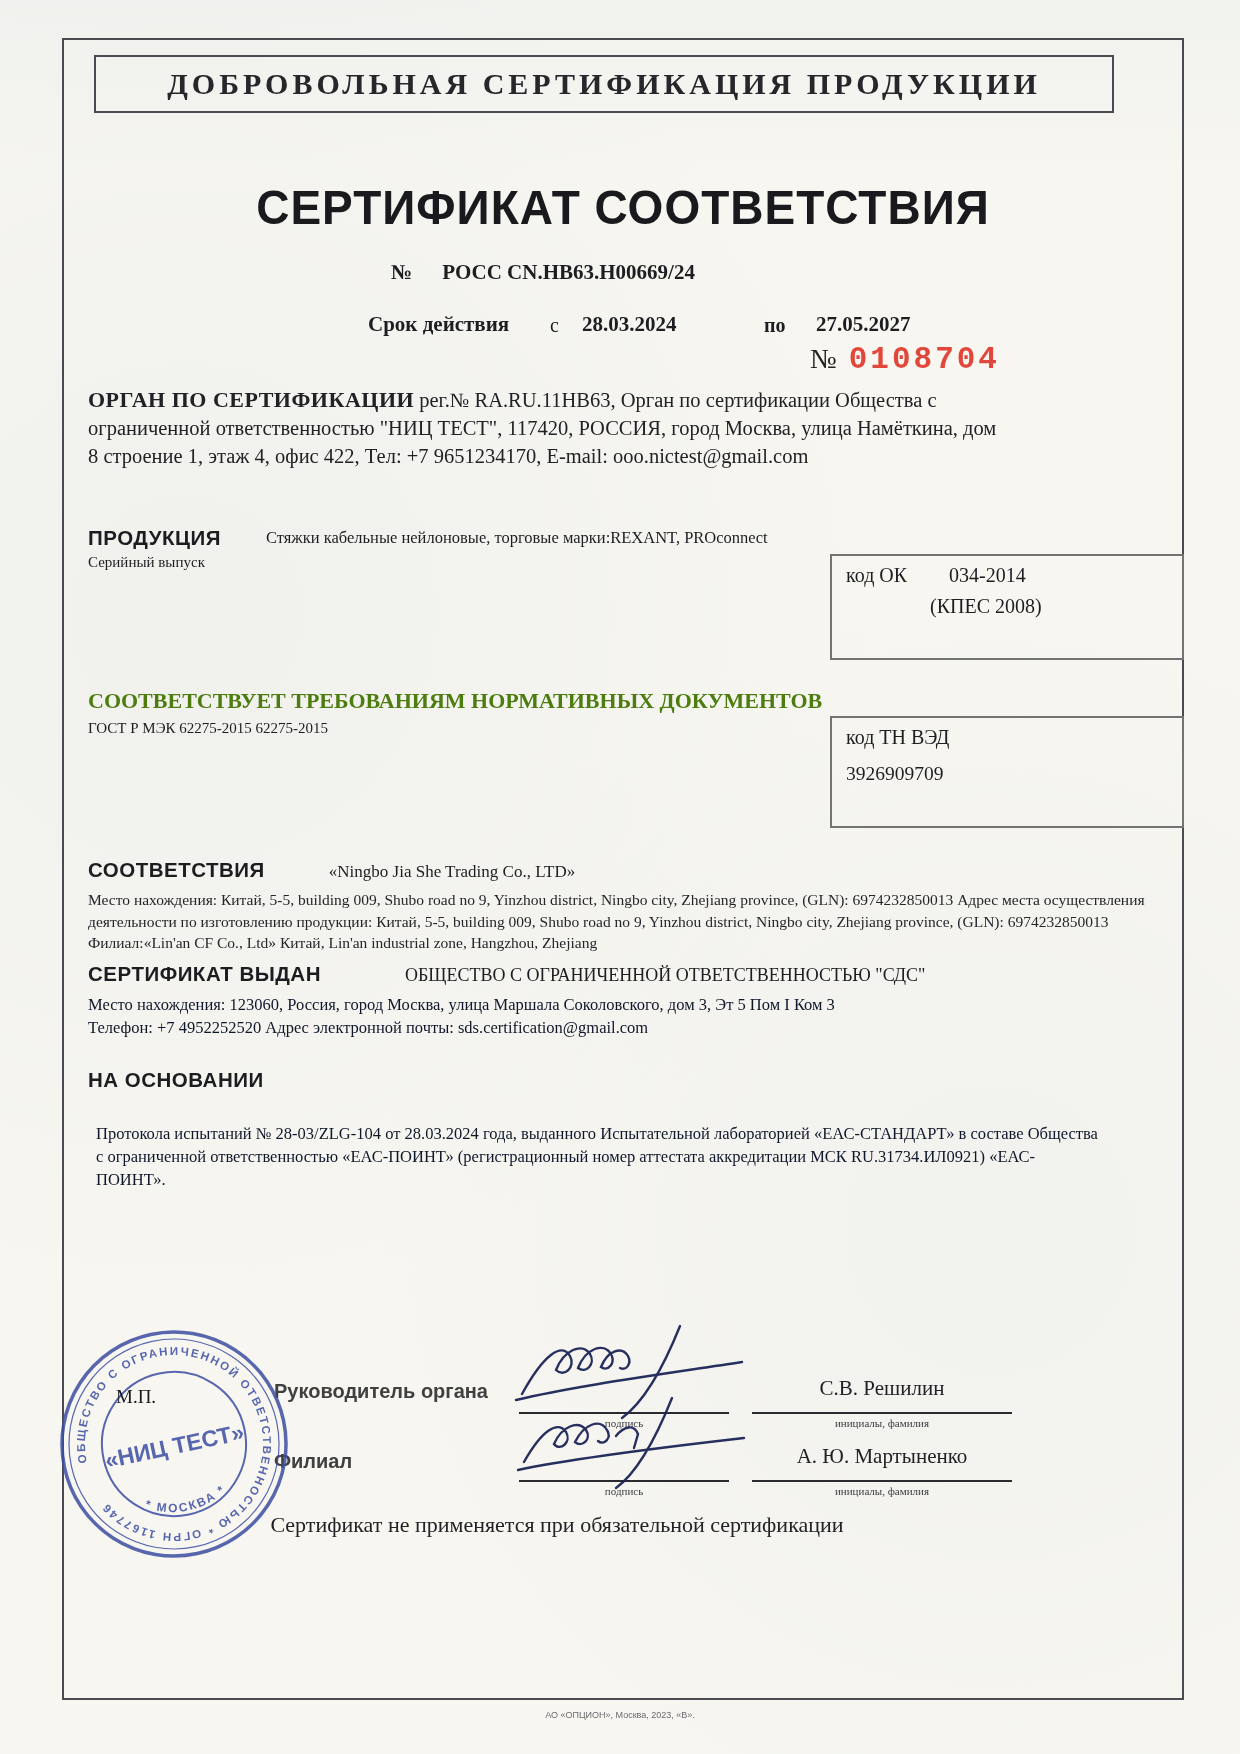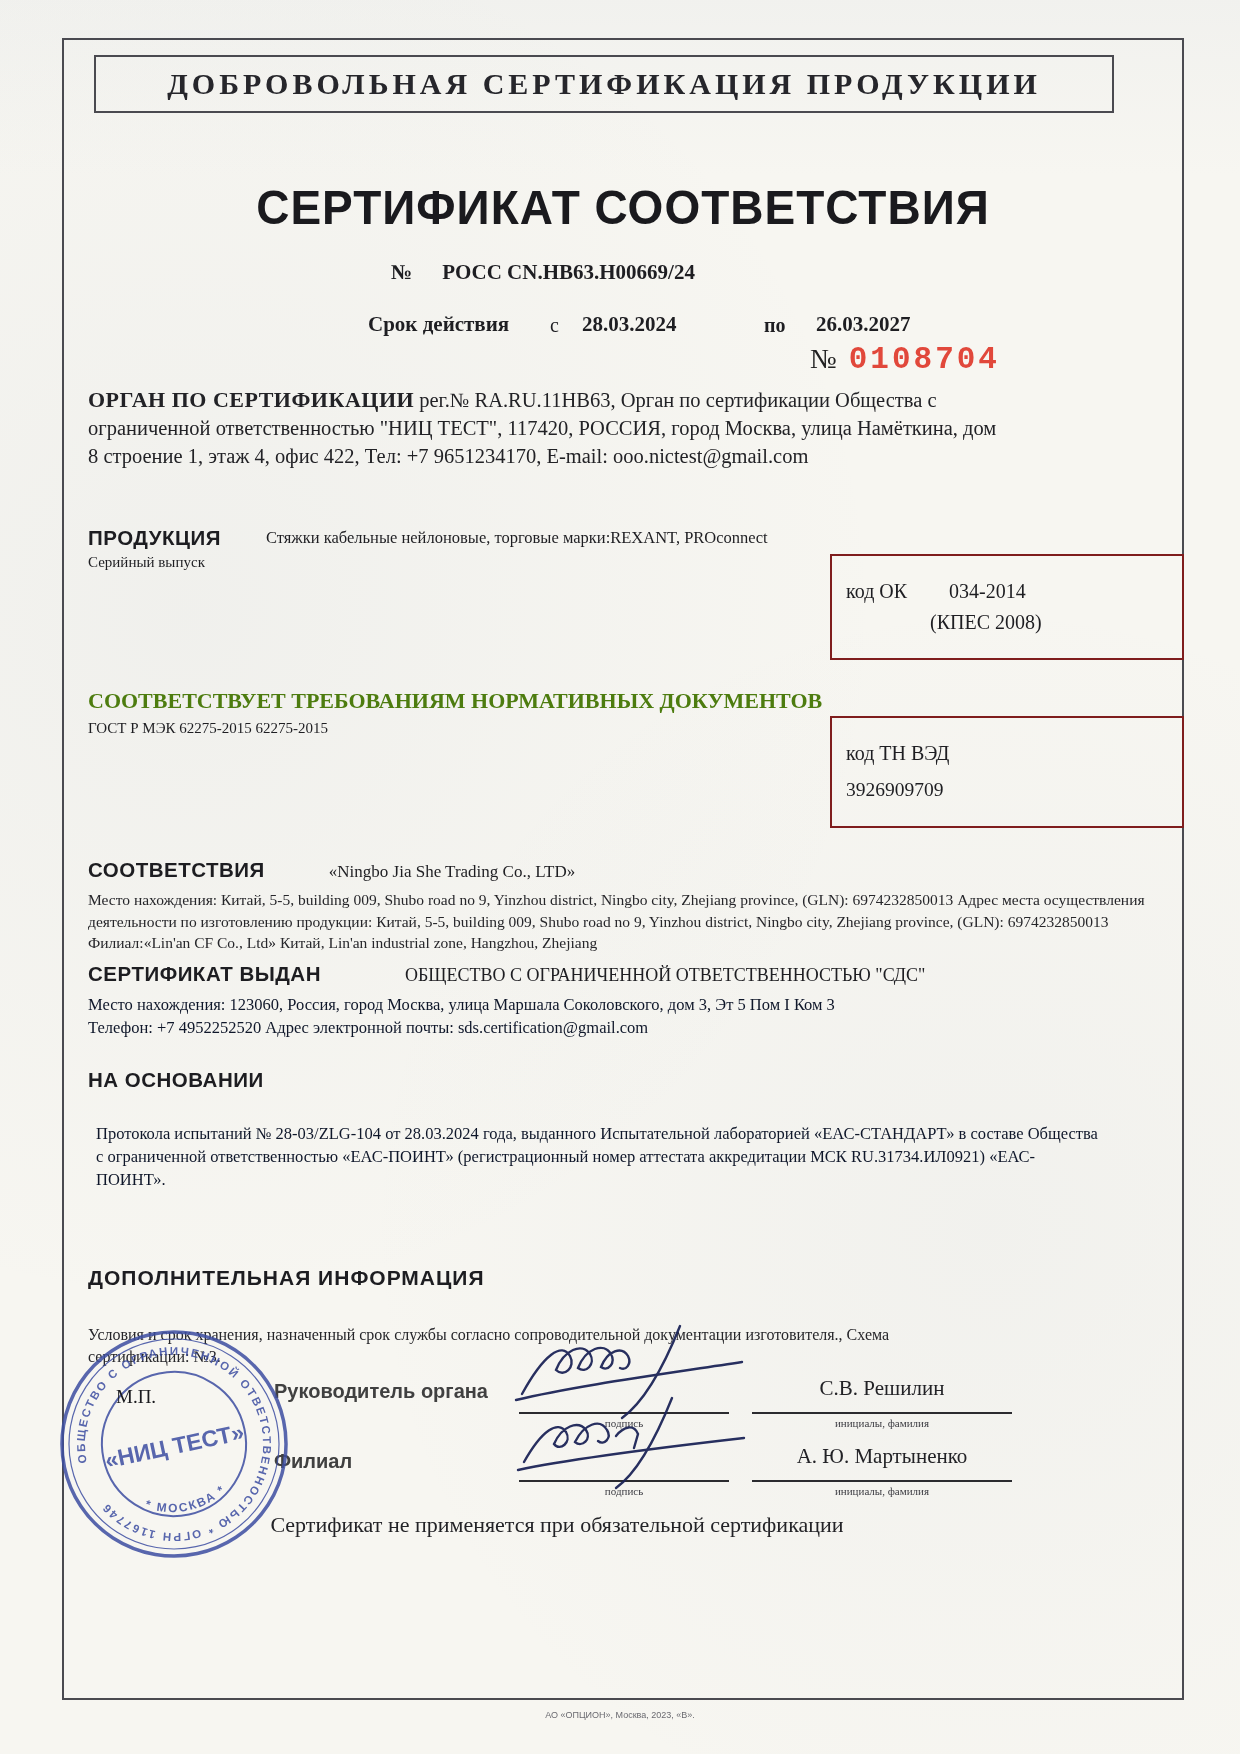--- a/index.html
+++ b/index.html
@@ -49,22 +49,22 @@
     font-family:"Liberation Mono", monospace; font-weight:bold;
     font-size:31px; letter-spacing:3px; color:#e03a2c; opacity:0.92;
   }
   .para { font-size:20.5px; line-height:28px; color:#222226; }
   .para b { font-size:22px; letter-spacing:0.5px; }
   .small-para { font-size:15.5px; line-height:21.5px; color:#26262a; }
   .mid-para { font-size:16.5px; line-height:23px; color:#0f172a; }
   .section-head-sans { font-family:"Liberation Sans", sans-serif; font-weight:bold; font-size:20.5px; letter-spacing:0.5px; color:#1d1d21; }
   .section-head-serif { font-family:"Liberation Serif", serif; font-weight:bold; font-size:22px; color:#4d7c0f; }
   .code-box {
-    position:absolute; width:354px; border:2px solid #7f1d1d;
-    padding:24px 14px; font-size:20px;
+    position:absolute; width:354px; border:2px solid #737373;
+    padding:8px 14px; font-size:20px;
   }
   .code-box .row1 { display:flex; gap:42px; align-items:baseline; }
   .code-box .indent2 { margin-left:84px; margin-top:8px; }
   .sig-role { font-family:"Liberation Sans", sans-serif; font-weight:bold; font-size:20px; color:#404040; }
   .sig-line { border-top:2px solid #2b2b2f; }
   .sig-caption { font-size:11px; color:#3c3c42; text-align:center; }
   .sig-name { font-size:21px; color:#222226; text-align:center; }
   .bottom-note {
     position:absolute; top:1472px; left:0; width:100%;
     text-align:center; transform:translateX(-66px);
@@ -93,21 +93,21 @@
 
   <div class="cert-number-line">
     <span>№</span>
     <span>РОСС CN.HB63.H00669/24</span>
   </div>
 
   <span class="abs bold-serif validity" style="left:304px; top:272px;">Срок действия</span>
   <span class="abs validity" style="left:486px; top:274px; font-size:20px;">с</span>
   <span class="abs bold-serif validity" style="left:518px; top:272px;">28.03.2024</span>
   <span class="abs bold-serif" style="left:700px; top:274px; font-size:20px;">по</span>
-  <span class="abs bold-serif validity" style="left:752px; top:272px;">26.03.2027</span>
+  <span class="abs bold-serif validity" style="left:752px; top:272px;">27.05.2027</span>
 
   <div class="abs blank-number-wrap" style="left:746px; top:302px;">
     <span class="blank-sign">№</span>
     <span class="blank-digits">0108704</span>
   </div>
 
   <div class="abs para" style="left:24px; top:346px; width:918px;">
     <b>ОРГАН ПО СЕРТИФИКАЦИИ</b>
     <span>рег.№ RA.RU.11НВ63, Орган по сертификации Общества с ограниченной ответственностью "НИЦ ТЕСТ", 117420, РОССИЯ, город Москва, улица Намёткина, дом 8 строение 1, этаж 4, офис 422, Тел: +7 9651234170, E-mail: ooo.nictest@gmail.com</span>
   </div>
@@ -147,24 +147,20 @@
     <span style="font-size:18px;">ОБЩЕСТВО С ОГРАНИЧЕННОЙ ОТВЕТСТВЕННОСТЬЮ "СДС"</span>
     <div class="mid-para" style="margin-top:7px;">Место нахождения: 123060, Россия, город Москва, улица Маршала Соколовского, дом 3, Эт 5 Пом I Ком 3</div>
     <div class="mid-para">Телефон: +7 4952252520 Адрес электронной почты: sds.certification@gmail.com</div>
   </div>
 
   <div class="abs" style="left:24px; top:1028px; width:1012px;">
     <div class="section-head-sans">НА ОСНОВАНИИ</div>
     <div class="mid-para" style="margin-top:30px; padding-left:8px;">Протокола испытаний № 28-03/ZLG-104 от 28.03.2024 года, выданного Испытательной лабораторией «ЕАС-СТАНДАРТ» в составе Общества с ограниченной ответственностью «ЕАС-ПОИНТ» (регистрационный номер аттестата аккредитации МСК RU.31734.ИЛ0921) «ЕАС-ПОИНТ».</div>
   </div>
 
-  <div class="abs" style="left:24px; top:1226px; width:900px;">
-    <div class="section-head-sans" style="font-size:21px; letter-spacing:1px;">ДОПОЛНИТЕЛЬНАЯ ИНФОРМАЦИЯ</div>
-    <div class="small-para" style="margin-top:34px; width:810px; font-size:16px; line-height:22px;">Условия и срок хранения, назначенный срок службы согласно сопроводительной документации изготовителя., Схема сертификации: №3.</div>
-  </div>
 
   <svg class="stamp-svg" width="240" height="240" viewBox="0 0 240 240" style="opacity:0.86;">
     <g transform="rotate(-12 120 120)">
       <circle cx="120" cy="120" r="112" fill="none" stroke="#3e4fa2" stroke-width="3.5"></circle>
       <circle cx="120" cy="120" r="105" fill="none" stroke="#3e4fa2" stroke-width="1.2"></circle>
       <circle cx="120" cy="120" r="72" fill="none" stroke="#3e4fa2" stroke-width="2"></circle>
       <path id="stamp-ring-path" d="M31 120 A89 89 0 1 1 209 120 A89 89 0 1 1 31 120" fill="none" stroke="none"></path>
       <path id="stamp-bottom-path" d="M52 150 A80 80 0 0 0 188 150" fill="none" stroke="none"></path>
       <text style="font-size:11.5px; font-weight:bold; letter-spacing:2px;">
         <textPath href="#stamp-ring-path">ОБЩЕСТВО С ОГРАНИЧЕННОЙ ОТВЕТСТВЕННОСТЬЮ * ОГРН 1167746</textPath>

